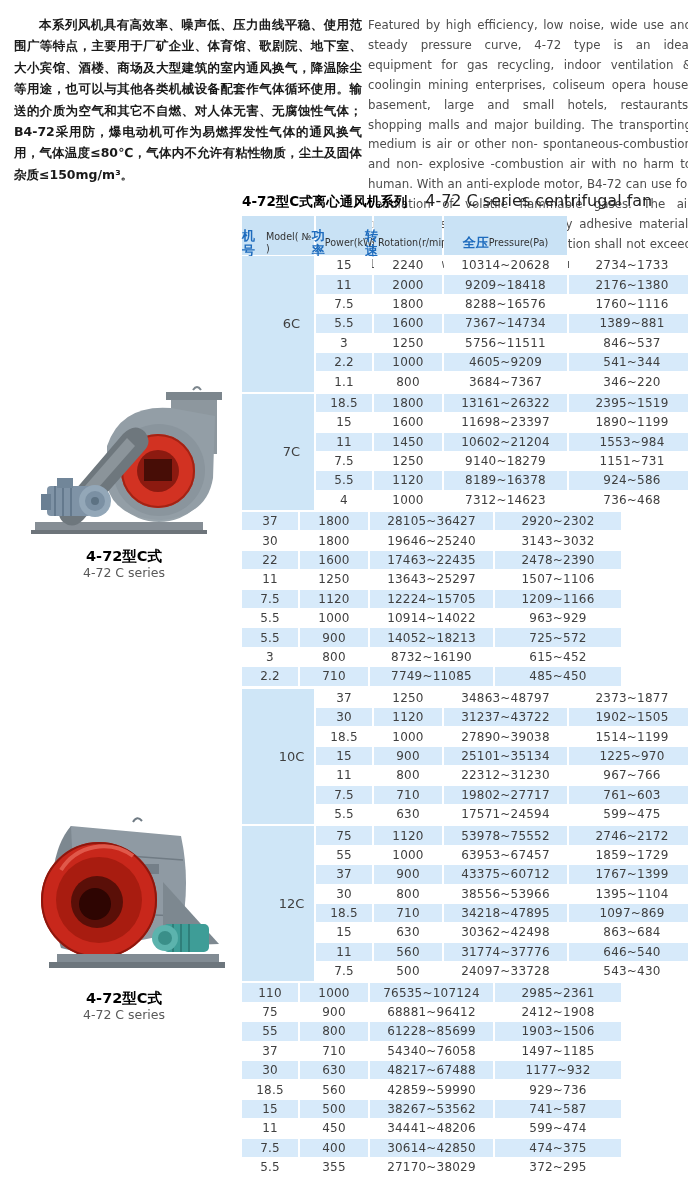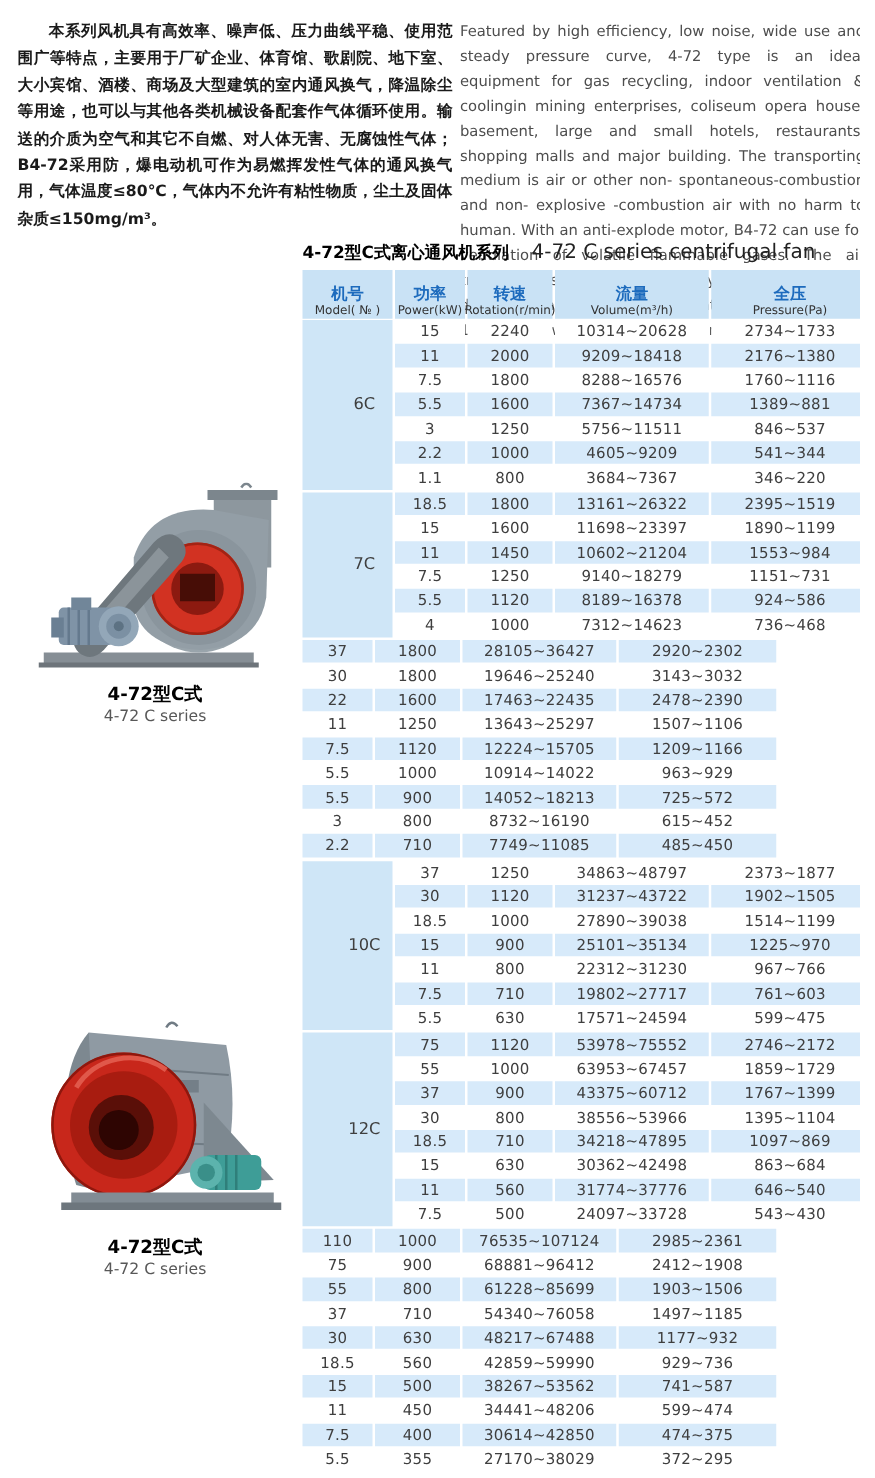--- a/index.html
+++ b/index.html
@@ -33,21 +33,21 @@
   .catalog{position:absolute;left:242px;top:179px;width:455px;margin-top:12px;}
   .table-title{display:flex;align-items:baseline;gap:18px;margin-bottom:5px;white-space:nowrap;}
   .table-title .tzh{font-size:13.5px;font-weight:700;color:#000;}
   .table-title .ten{font-size:16px;color:#222;}
   .grid-header{
     display:grid;grid-template-columns:72px 56px 68px 123px 126px;gap:2px;
     margin-bottom:1px;
   }
   .header-cell{
     background:var(--header-bg);
-    height:39px;display:flex;flex-direction:column;align-items:center;justify-content:flex-end;
+    height:39px;display:flex;align-items:center;justify-content:center;
     padding-top:14px;
   }
   .header-cell .hzh{font-size:13px;font-weight:700;color:var(--header-zh);line-height:15px;}
   .header-cell .hen{font-size:9.6px;color:#333;line-height:12px;}
   .model-group{
     display:grid;grid-template-columns:72px 379px;gap:2px;
     margin-bottom:2px;
   }
   .model-cell{
     background:var(--model-bg);
@@ -92,24 +92,20 @@
         </div>
         <div class="header-cell">
           <div class="hzh">功率</div>
           <div class="hen">Power(kW)</div>
         </div>
         <div class="header-cell">
           <div class="hzh">转速</div>
           <div class="hen">Rotation(r/min)</div>
         </div>
         <div class="header-cell">
-          <div class="hzh">流量</div>
-          <div class="hen">Volume(m³/h)</div>
-        </div>
-        <div class="header-cell">
           <div class="hzh">全压</div>
           <div class="hen">Pressure(Pa)</div>
         </div>
       </div>
     <div>
         <div class="model-group">
           <div class="model-cell">6C</div>
           <div>
             <div class="data-row">
               <div class="cell">15</div>

